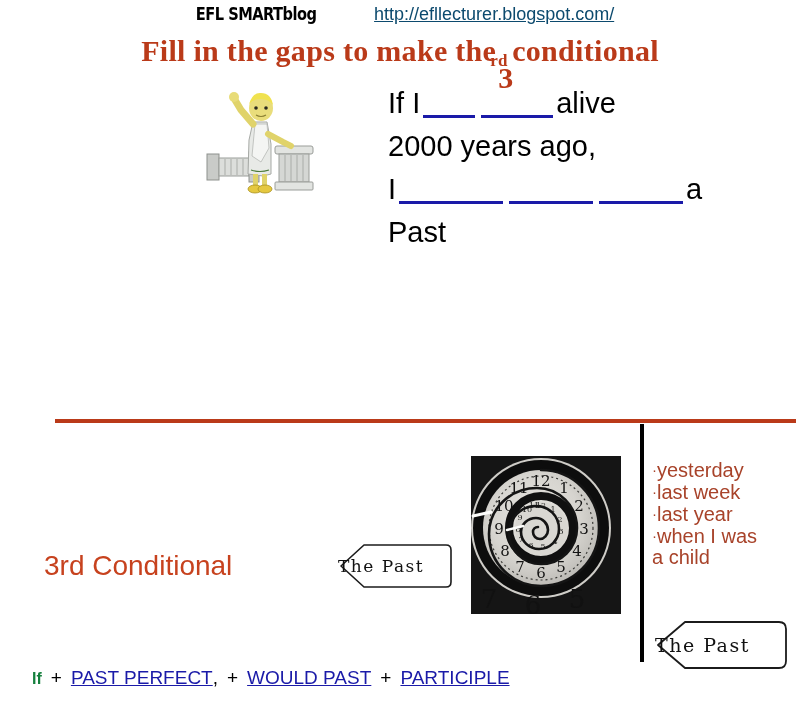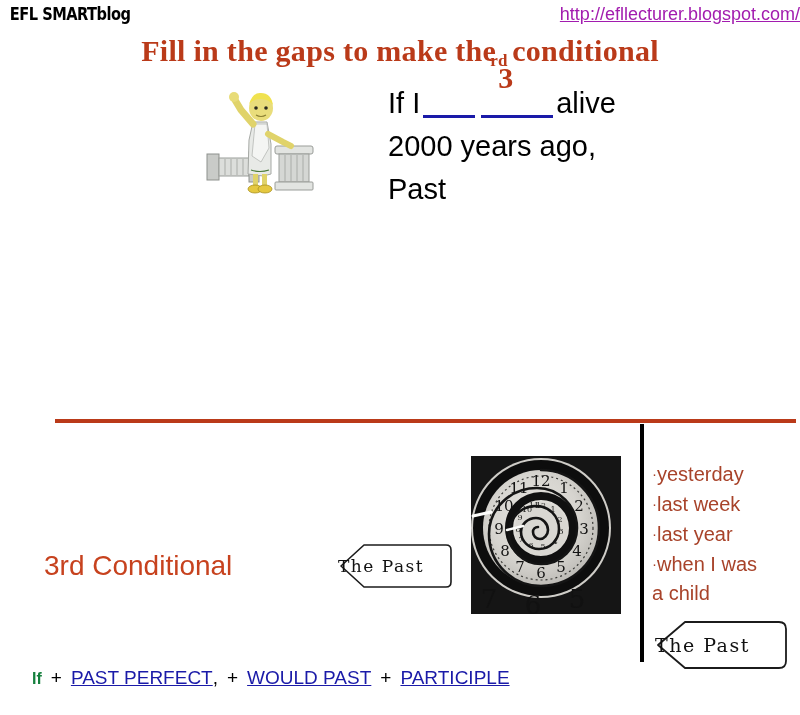--- a/index.html
+++ b/index.html
@@ -18,36 +18,36 @@
 
   
   #header-row {
     position: absolute;
     left: 0;
     top: 4px;
     width: 800px;
     height: 26px;
     display: flex;
     align-items: baseline;
-    justify-content: space-between;
+    justify-content: center;
   }
   #blog-logo {
     font-family: "DejaVu Sans", sans-serif;
     font-weight: bold;
     font-size: 17px;
     letter-spacing: -0.6px;
     color: #000000;
     transform: scaleX(0.86);
     transform-origin: right baseline;
     white-space: nowrap;
   }
   #blog-url {
     font-family: "Liberation Sans", sans-serif;
     font-size: 18px;
-    color: #a21caf;
+    color: #0c4a6e;
     text-decoration: underline;
     margin-left: 9px;
     white-space: nowrap;
     cursor: pointer;
     padding-left: 39px;
   }
 
   
   #slide-title {
     position: absolute;
@@ -194,21 +194,21 @@
     background: #101010;
   }
 
   
   #time-expressions {
     position: absolute;
     left: 652px;
     top: 459px;
     width: 146px;
     font-size: 20px;
-    line-height: 29px;
+    line-height: 21px;
     color: #A8432A;
     font-family: "Liberation Sans", sans-serif;
   }
   #time-expressions .time-item {
     white-space: nowrap;
   }
   #time-expressions .bullet {
     font-size: 15px;
     vertical-align: 2px;
   }
@@ -302,20 +302,23 @@
     <ellipse cx="60" cy="111" rx="7" ry="4" fill="#e5c83f" stroke="#a8901e" stroke-width="0.8"></ellipse>
     <path d="M46 92 Q55 95 64 92" stroke="#4a7a3a" stroke-width="1.2" fill="none"></path>
   </svg>
 </div>
 
 <div id="gapfill-text">
   <div>
     <span>If I</span><span class="blank blank-a"></span><span class="blank blank-b"></span><span>alive</span>
   </div>
   <div>2000 years ago,</div>
+  <div>
+    <span>I</span><span class="blank blank-c"></span><span class="blank blank-d"></span><span class="blank blank-e"></span><span>a</span>
+  </div>
   <div>Past</div>
 </div>
 
 <div id="divider-horizontal"></div>
 <div id="divider-vertical"></div>
 
 <div id="conditional-label">3rd Conditional</div>
 
 <div class="past-arrow" id="past-arrow-left">
   <svg width="116" height="50" viewBox="0 0 116 50">

